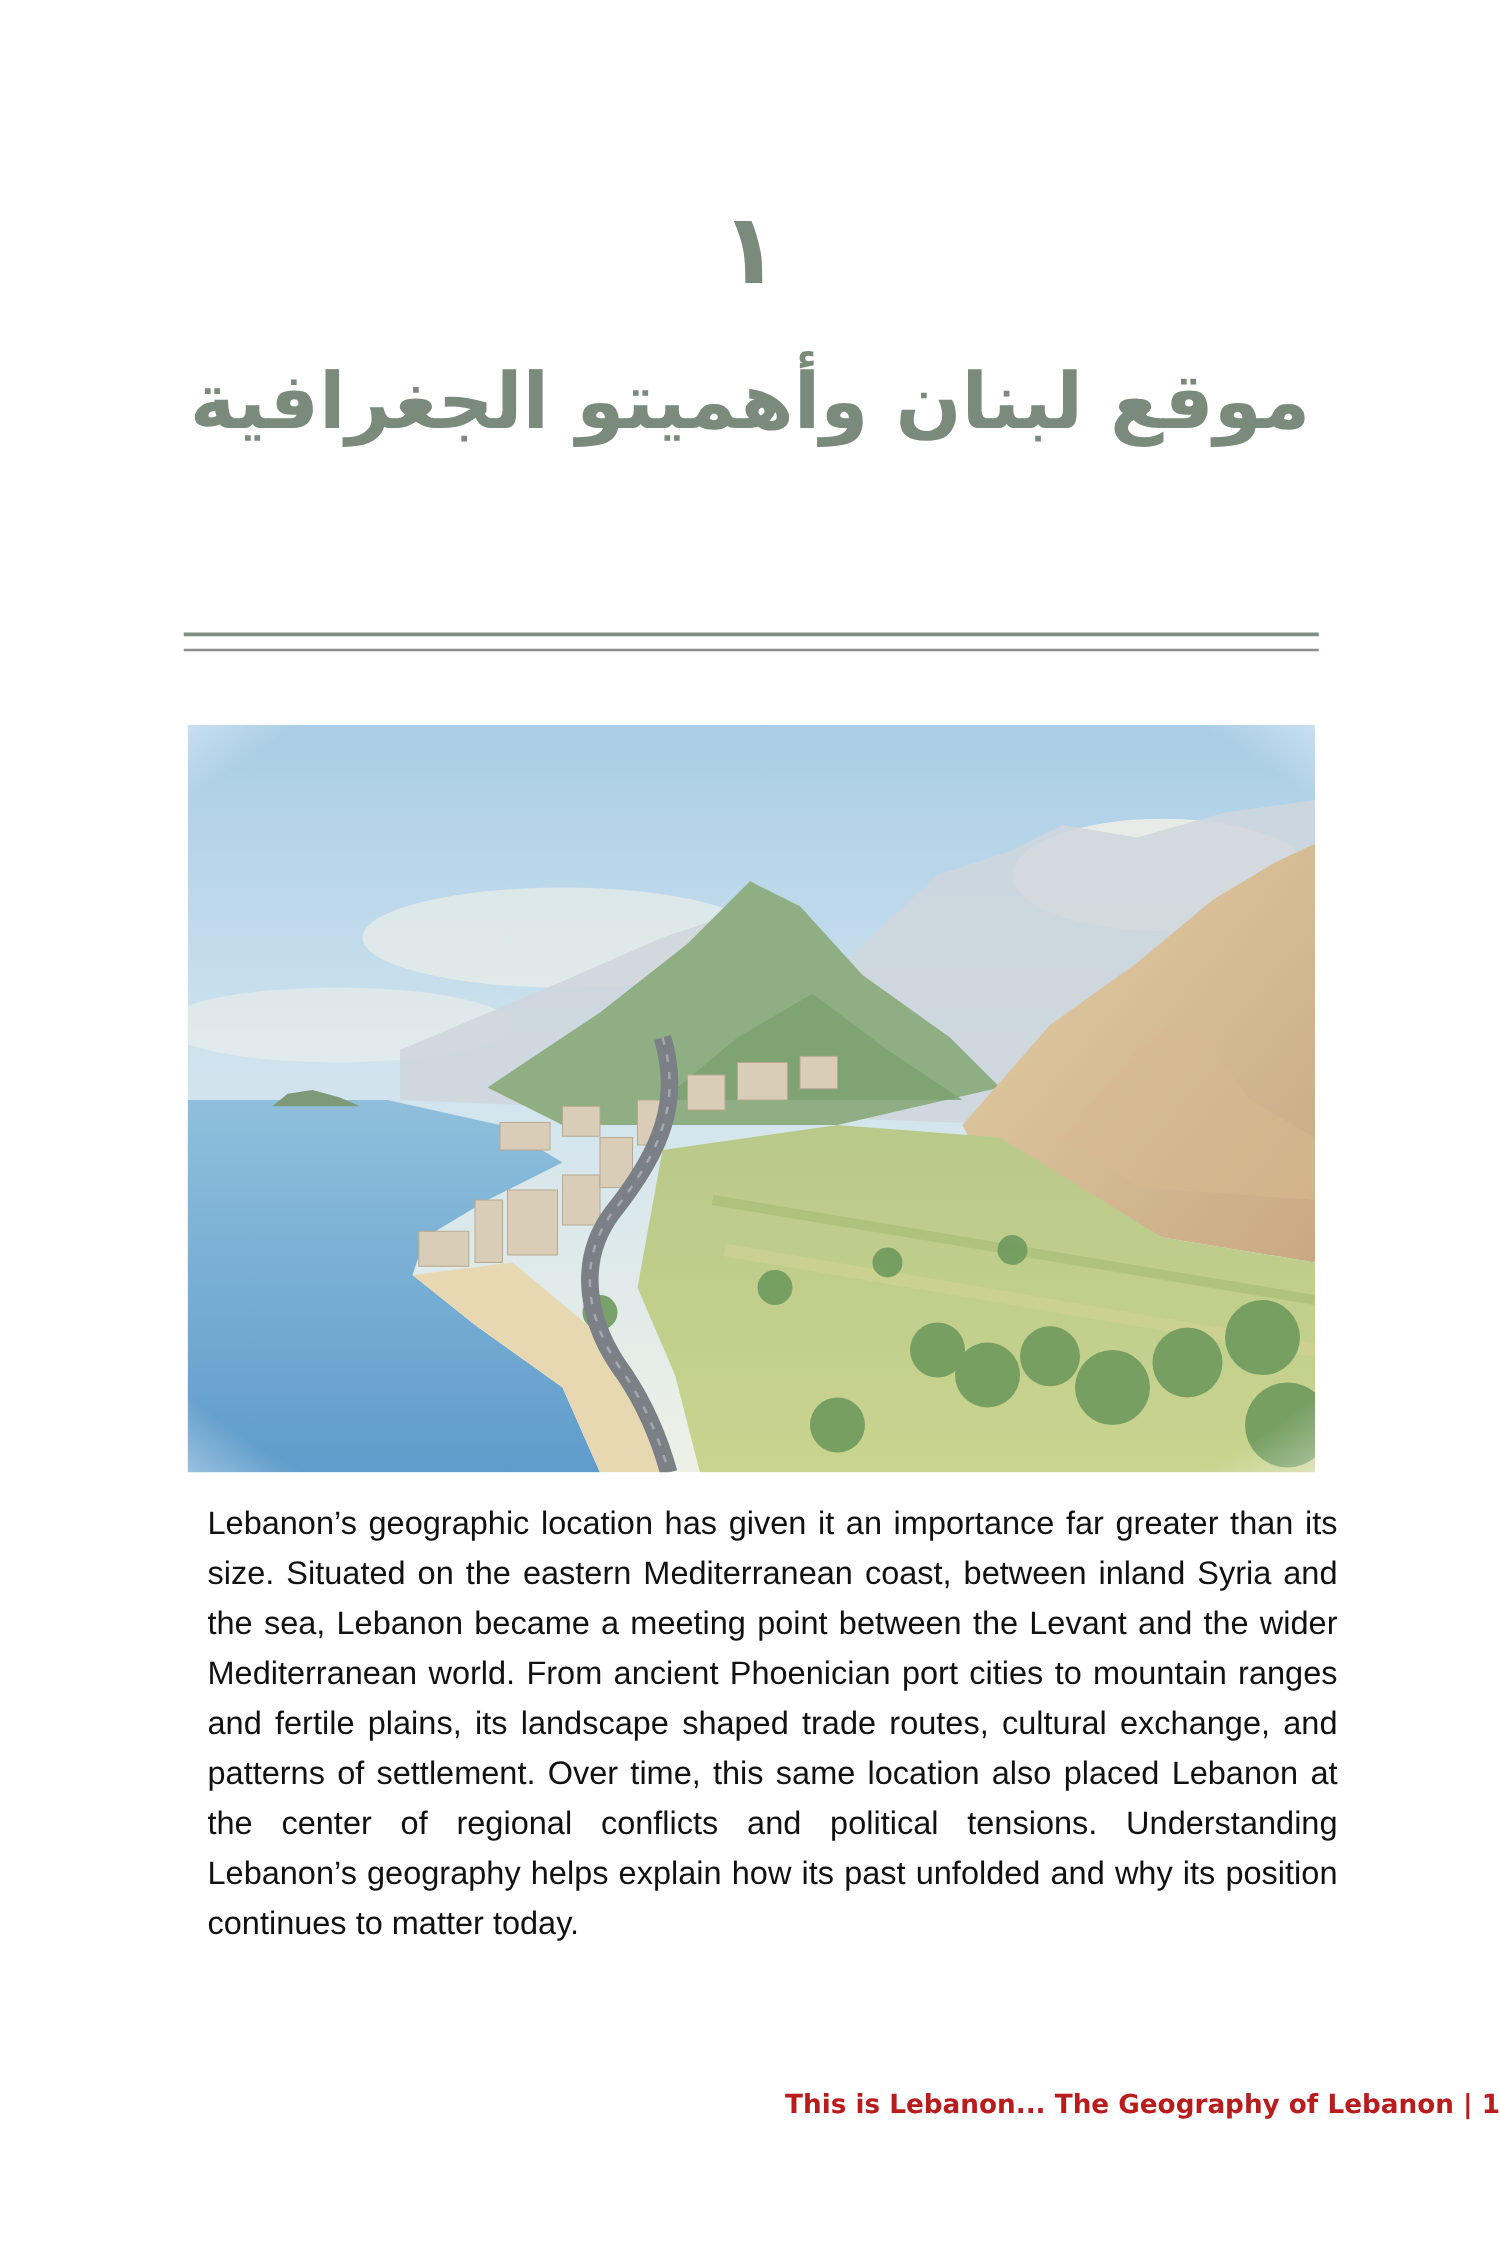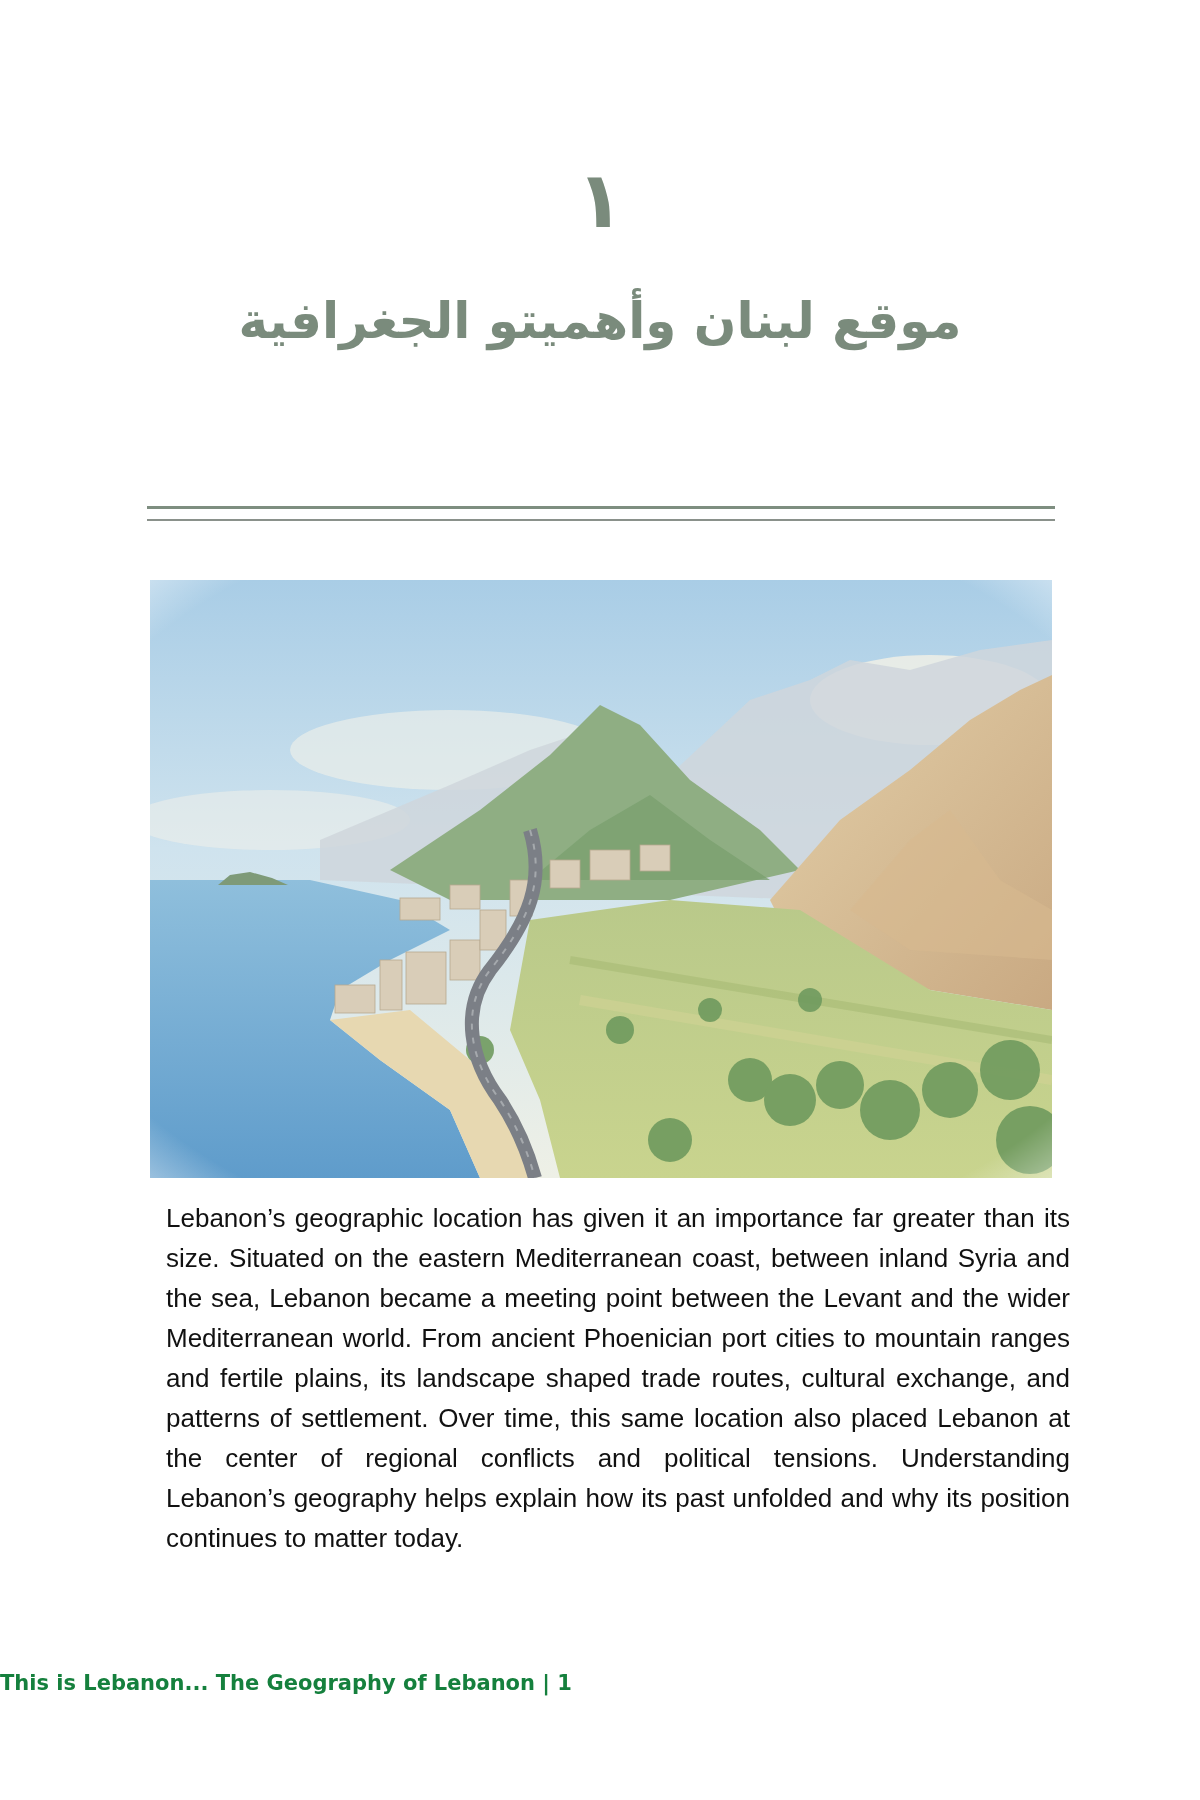--- a/index.html
+++ b/index.html
@@ -17,21 +17,21 @@
     font-weight: bold;
     font-size: 78px; line-height: 100px;
     color: #7a8b7c;
   }
   .chapter-title {
     position: absolute; left: 140px; width: 920px; top: 268px;
     direction: rtl;
     text-align: center;
     font-family: "DejaVu Sans", sans-serif;
     font-weight: bold;
-    font-size: 50px; line-height: 106px;
+    font-size: 62px; line-height: 106px;
     color: #7a8b7c;
   }
   .rule-thick {
     position: absolute; left: 147px; width: 908px; top: 506px; height: 3px;
     background: #7e8e80;
   }
   .rule-thin {
     position: absolute; left: 147px; width: 908px; top: 519px; height: 2px;
     background: #8a918b;
   }
@@ -43,25 +43,25 @@
   .body-text {
     position: absolute; left: 150px; width: 904px; top: 1182px;
     font-family: "Liberation Sans", sans-serif;
     font-size: 26px; line-height: 40px;
     color: #111111;
     text-align: justify;
     margin: 16px;
   }
   .footer {
     position: absolute; left: 0; width: 1200px; top: 1668px;
-    text-align: left;
+    text-align: right;
     font-family: "DejaVu Sans", sans-serif;
     font-weight: bold;
     font-size: 21px; line-height: 30px;
-    color: #15803d;
+    color: #b91c1c;
   }
 </style>
 </head>
 <body>
 
 <div class="chapter-number">١</div>
 
 <div class="chapter-title">موقع لبنان وأهميتو الجغرافية</div>
 
 <div class="rule-thick"></div>

